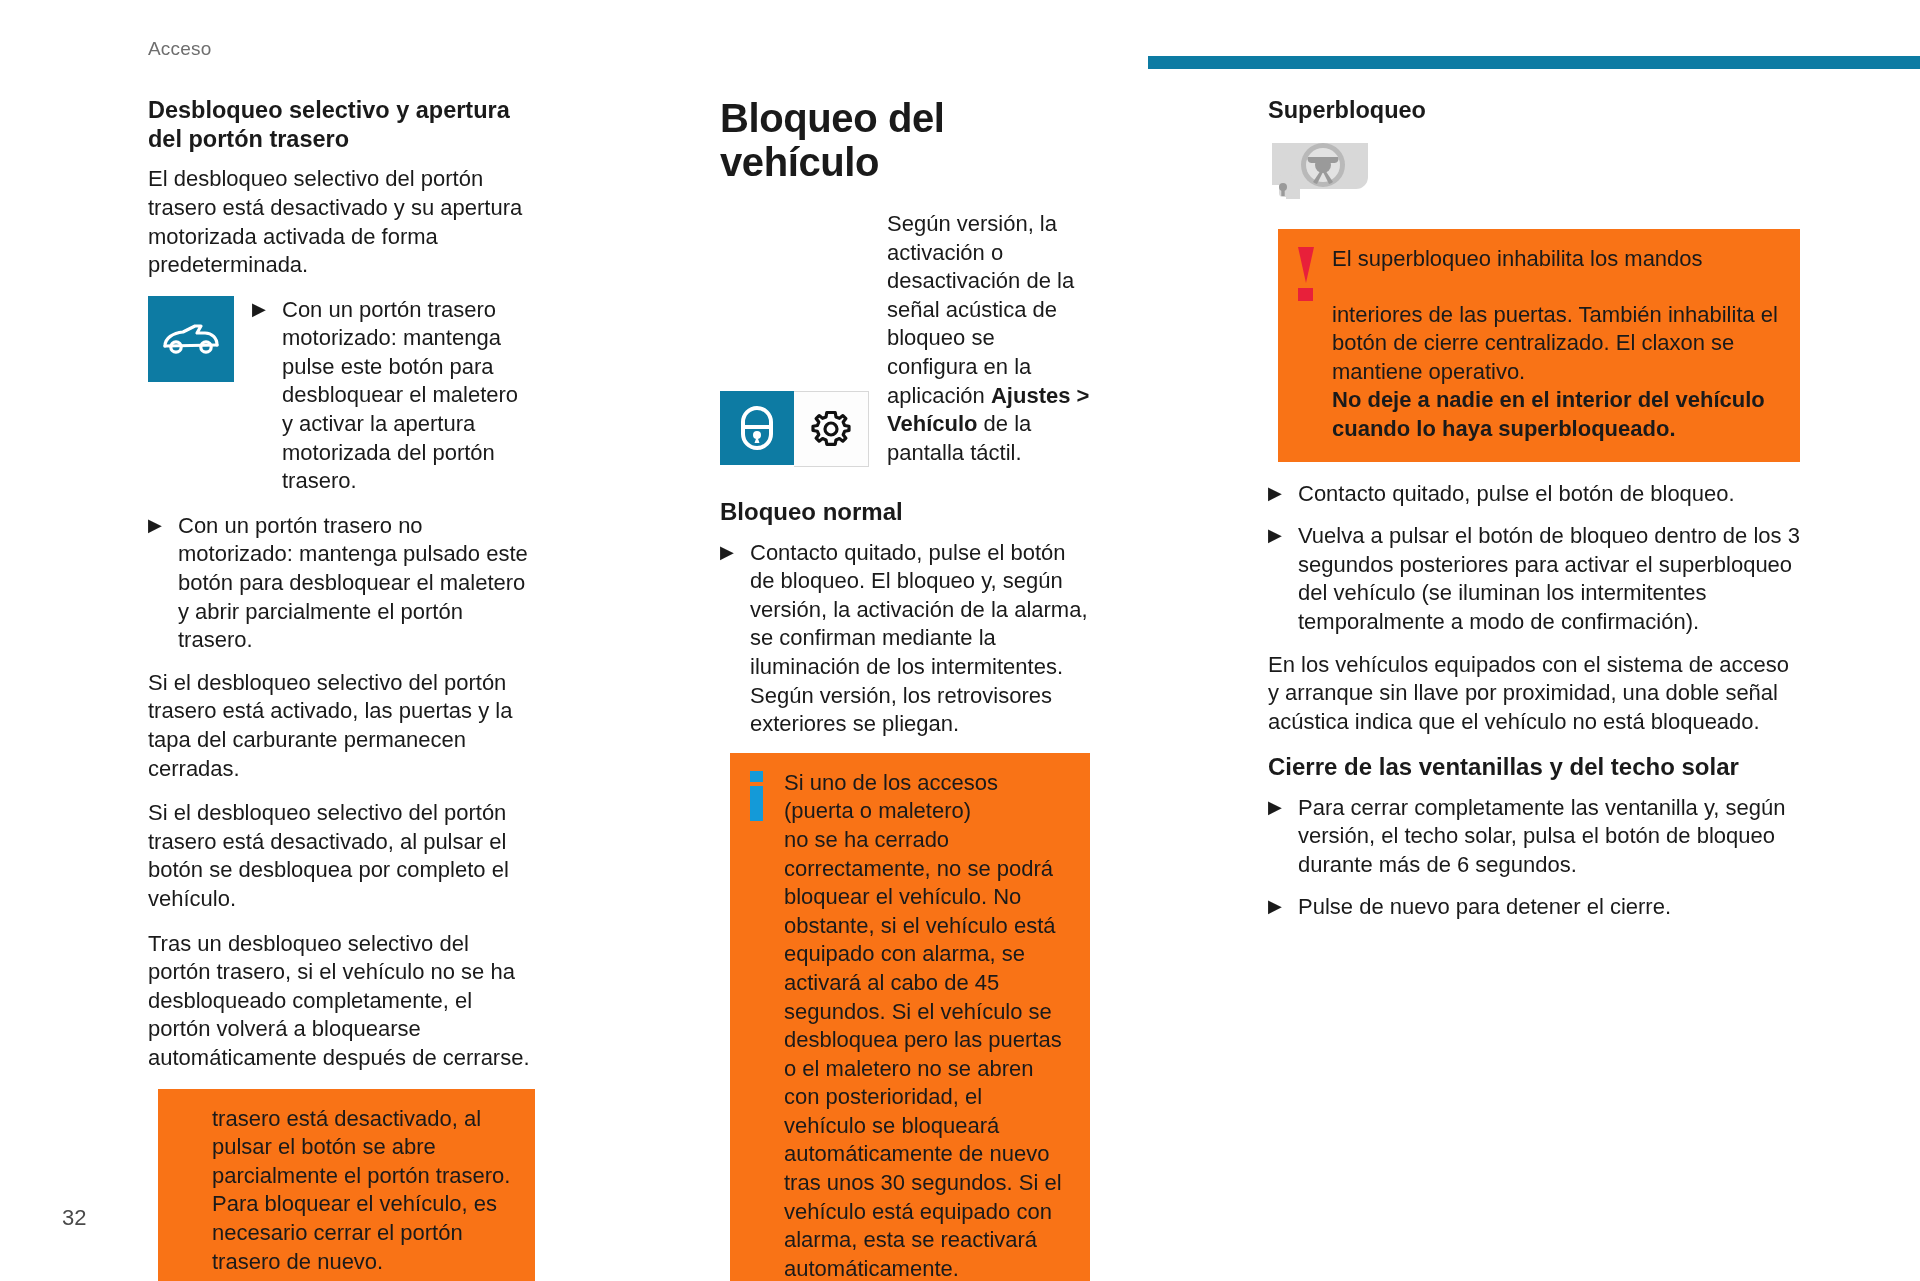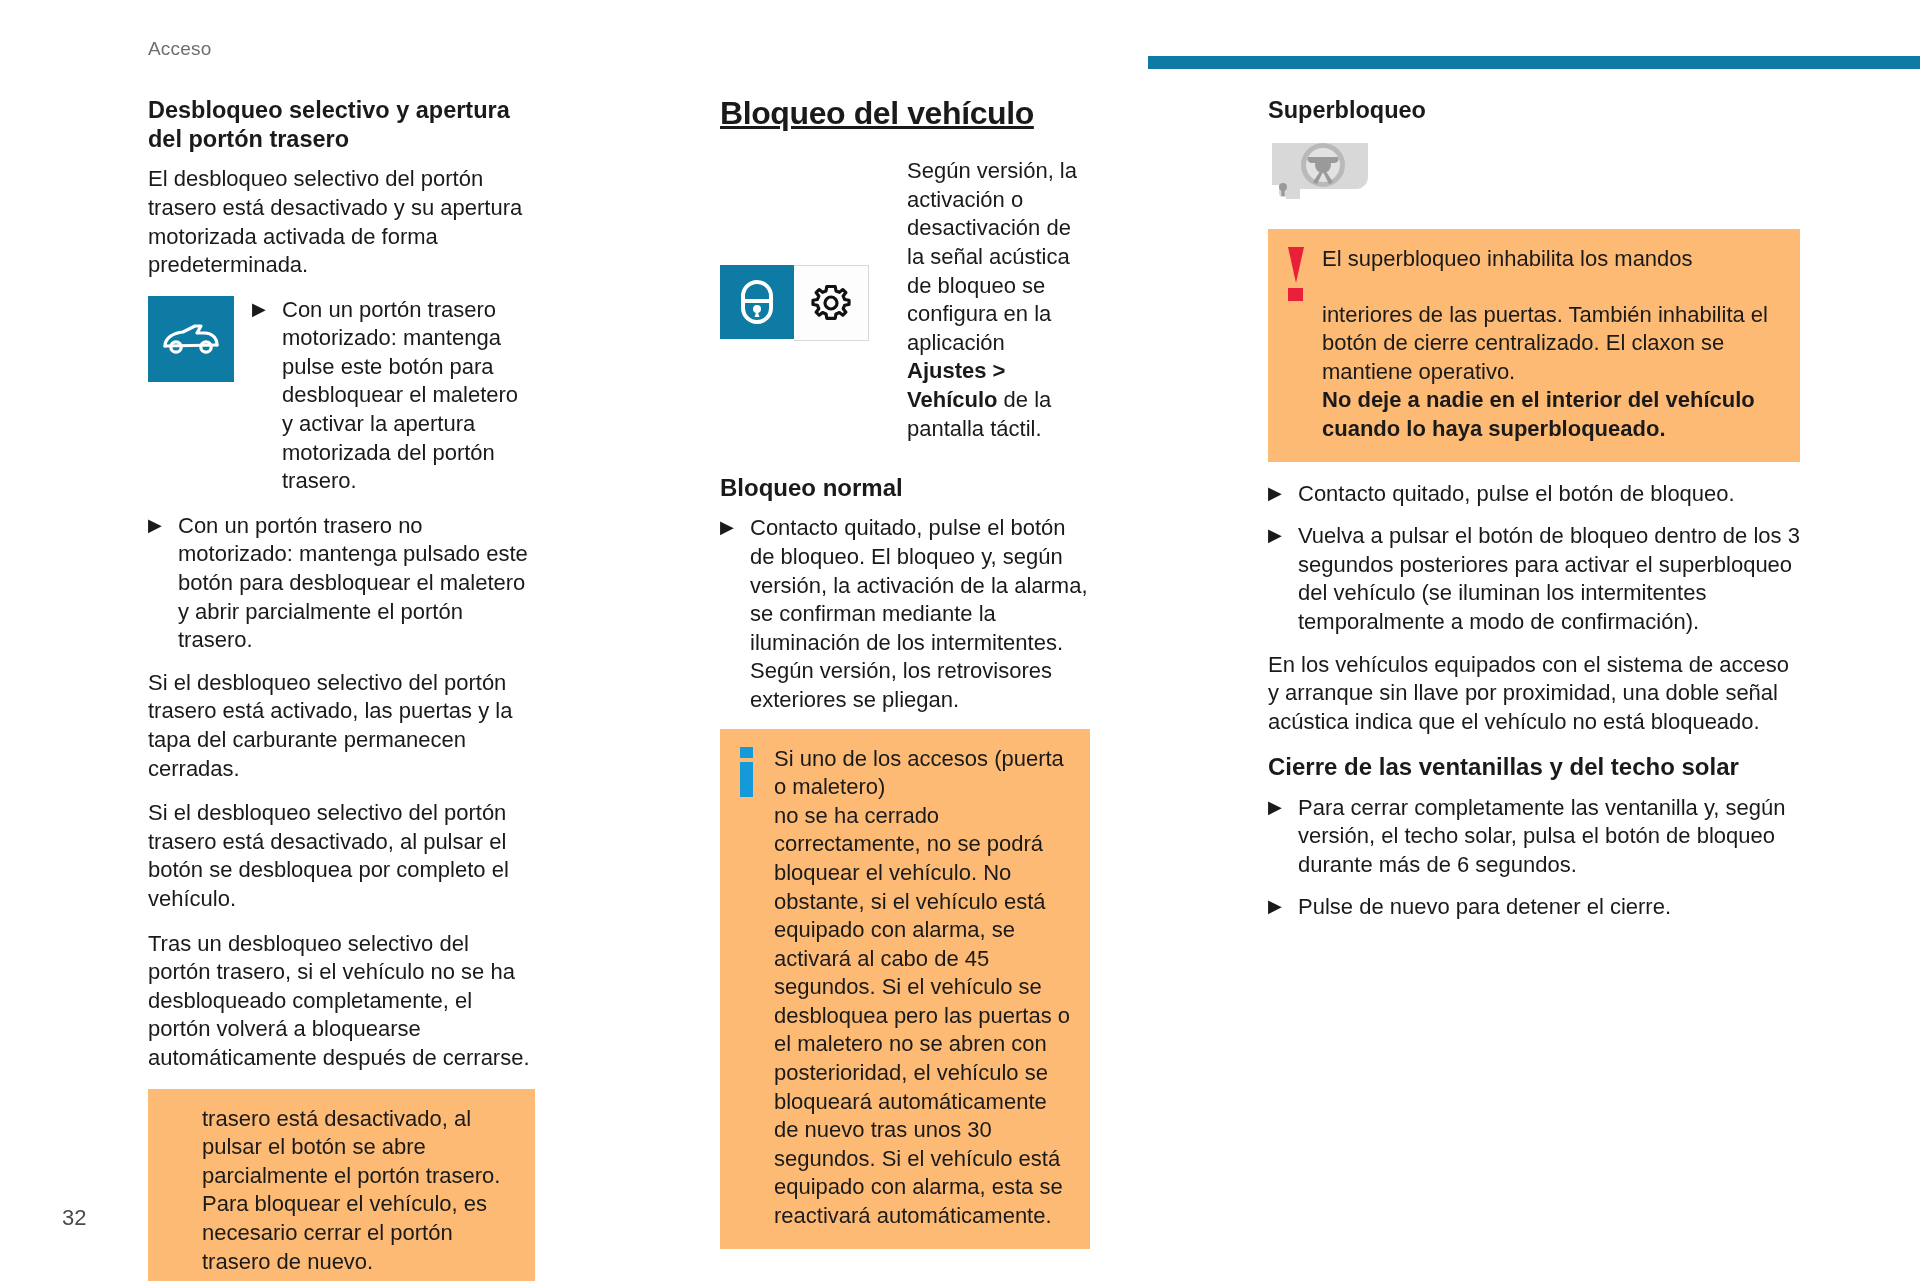--- a/index.html
+++ b/index.html
@@ -45,26 +45,25 @@
   }
   .col {
     box-sizing: border-box;
   }
   .col-1 { width: 575px; padding: 0 40px 0 148px; }
   .col-2 { width: 545px; padding: 0 30px 0 145px; }
   .col-3 { width: 800px; padding: 0 120px 0 148px; }
 
   
   h1.chapter {
-    font-size: 32px;
+    font-size: 40px;
     font-weight: bold;
     margin: 0 0 26px 0;
     letter-spacing: -.4px;
     line-height: 1.1;
-    text-decoration: underline;
   }
   h2.sect {
     font-size: 23.5px;
     font-weight: bold;
     margin: 0 0 12px 0;
     line-height: 1.22;
   }
   h3.sub {
     font-size: 24px;
     font-weight: bold;
@@ -122,36 +121,36 @@
     height: 74px;
     display: flex;
     align-items: center;
     justify-content: center;
   }
   .dual-icon .half.teal { background: #0d7ba3; }
   .dual-icon .half.white { background: #fdfdfd; border: 1px solid #d8d8d8; border-left: none; }
 
   .icon-text-row {
     display: flex;
-    align-items: center;
-    gap: 38px;
+    align-items: flex-end;
+    gap: 18px;
     margin-bottom: 18px;
   }
   .icon-text-row p { margin: 0; font-size: 22px; line-height: 1.30; }
 
   .wheel-icon {
     margin: 10px 0 26px 0;
     height: 66px;
   }
 
   
   .box {
-    background: #fdba74;
+    background: #f97316;
     padding: 16px 20px 18px 20px;
-    margin: 12px 0 18px 0;
+    margin: 12px 0 18px 10px;
     display: block;
   }
   .box .first-line {
     display: flex;
     align-items: flex-start;
   }
   .box .marker {
     flex: 0 0 auto;
     width: 34px;
     padding-top: 2px;

